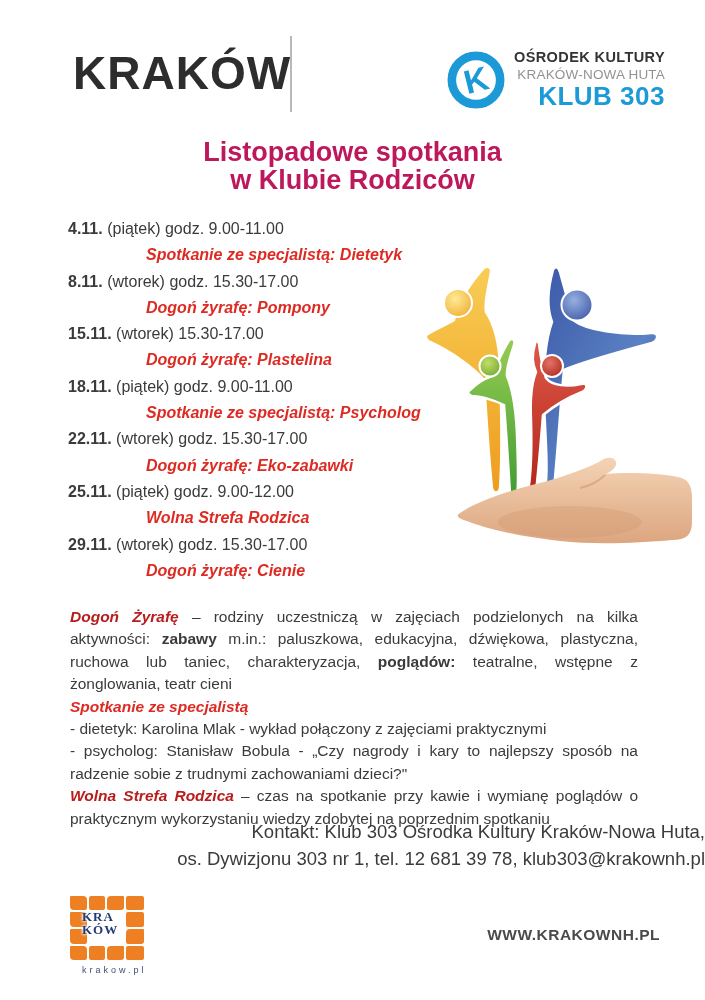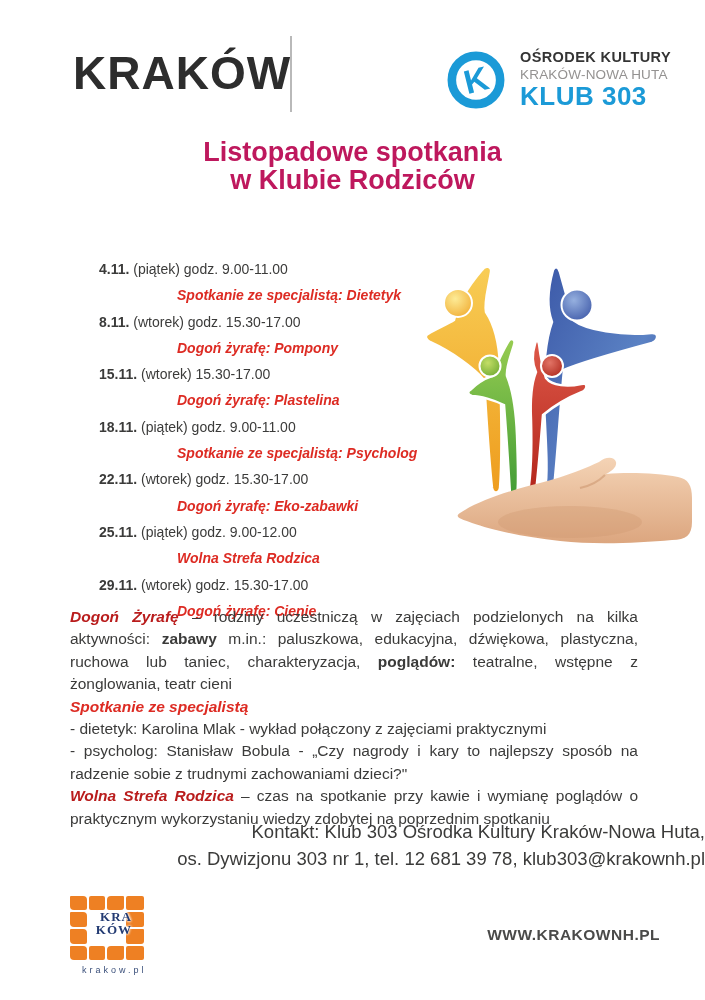--- a/index.html
+++ b/index.html
@@ -6,35 +6,35 @@
   html,body { background:#ffffff; }
   body { font-family:"Liberation Sans","DejaVu Sans",sans-serif; }
   .page { position:relative; width:705px; height:1000px; background:#fff; overflow:hidden; margin:0 auto; }
 
   
   .brand-krakow { position:absolute; left:73px; top:46px; font-size:46px; font-weight:600;
                   letter-spacing:1px; color:#2d2d2d; }
   .header-divider { position:absolute; left:290px; top:36px; width:2px; height:76px; background:#b9b9b9; }
   .org-logo { position:absolute; left:447px; top:50px; display:flex; align-items:center; }
   .org-icon { width:58px; height:58px; }
-  .org-text { margin-left:15px; line-height:1; }
+  .org-text { margin-left:9px; line-height:1;text-align:right; }
   .org-l1 { font-size:14.5px; font-weight:bold; color:#343434; letter-spacing:.4px; }
   .org-l2 { font-size:13.5px; color:#949291; margin-top:3px; letter-spacing:.2px; }
   .org-l3 { font-size:26px; font-weight:bold; color:#1b9ad7; margin-top:2px; letter-spacing:.5px; }
 
   
   .poster-title { position:absolute; left:0; top:138px; width:705px; text-align:center;
                   color:#be185d; font-size:27px; font-weight:bold; line-height:28px; }
 
   
   .illustration { position:absolute; left:400px; top:250px; width:295px; height:300px; z-index:1; }
 
   
-  .schedule { position:absolute; left:99px; top:216px; z-index:2; width:460px;
-              font-size:14px; line-height:26.3px; color:#3b3b3a;margin-top:40px; }
+  .schedule { position:absolute; left:68px; top:216px; z-index:2; width:460px;
+              font-size:16px; line-height:26.3px; color:#3b3b3a; }
   .sched-date-line { white-space:nowrap; }
   .sched-date { font-weight:bold; }
   .sched-event { margin-left:78px; color:#dd2b23; font-weight:bold; font-style:italic; white-space:nowrap; }
 
   
   .descriptions { position:absolute; left:70px; top:606px; width:568px; z-index:2;
                   font-size:15.5px; line-height:22.4px; color:#3b3b3a; text-align:justify; }
   .red-lead { color:#b91c1c; font-weight:bold; font-style:italic; }
   .desc-heading { color:#dd2b23; font-weight:bold; font-style:italic; text-align:left; }
   .desc b { font-weight:bold; }
@@ -45,21 +45,21 @@
 
   
   .krakow-logo { position:absolute; left:70px; top:896px; width:76px; }
   .mosaic { position:relative; width:74px; height:64px; display:grid;
             grid-template-columns:17px 16px 17px 18px; grid-template-rows:14px 15px 15px 14px;
             gap:2px; }
   .tile { background:#ee8023; border-radius:2px; }
   .tile:nth-child(3n) { border-radius:4px 1px 3px 2px; }
   .tile:nth-child(4n+1) { border-radius:1px 4px 2px 4px; }
   .tile.hole { background:transparent; }
-  .mosaic-text { position:absolute; left:12px; top:14px; width:50px; text-align:right;
+  .mosaic-text { position:absolute; left:12px; top:14px; width:50px; text-align:left;
                  font-family:"Liberation Serif","DejaVu Serif",serif; font-weight:bold;
                  font-size:13px; line-height:13px; color:#233b73; letter-spacing:1px;
                  text-shadow:0 0 3px #fff,0 0 3px #fff,0 0 3px #fff; }
   .mosaic-url { margin-top:5px; font-size:9px; letter-spacing:3px; color:#3a4f7a; text-align:center;margin-left:12px; }
   .site-url { position:absolute; right:45px; top:926px; font-size:15.5px; font-weight:bold;
               letter-spacing:.5px; color:#4a4a49; }
 </style>
 </head>
 <body>
 

